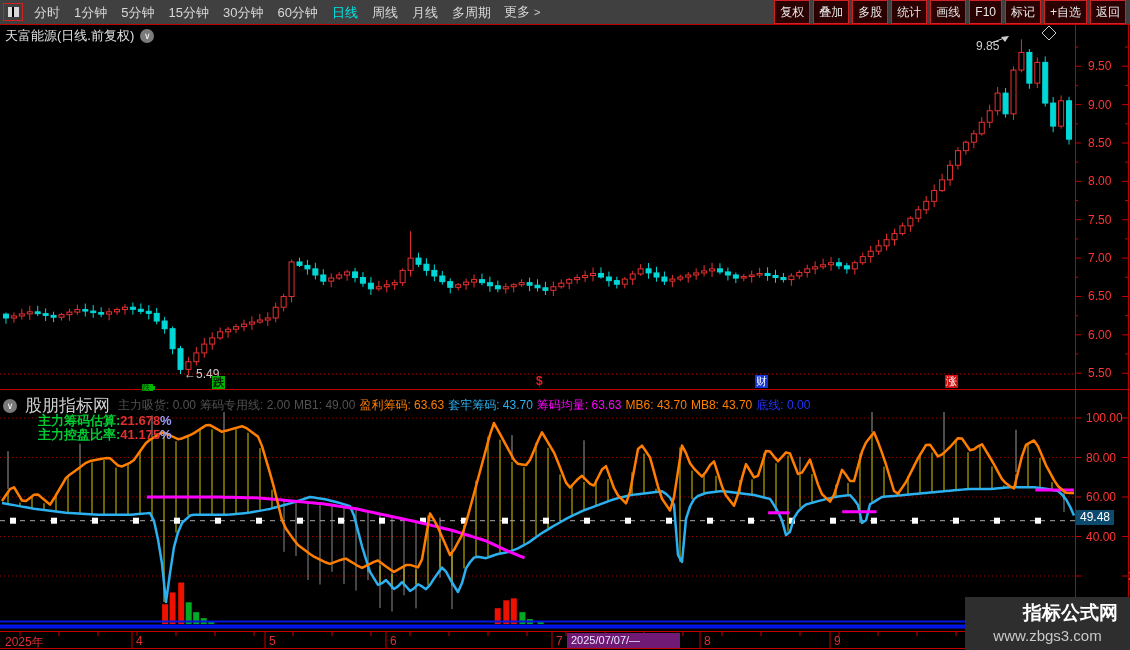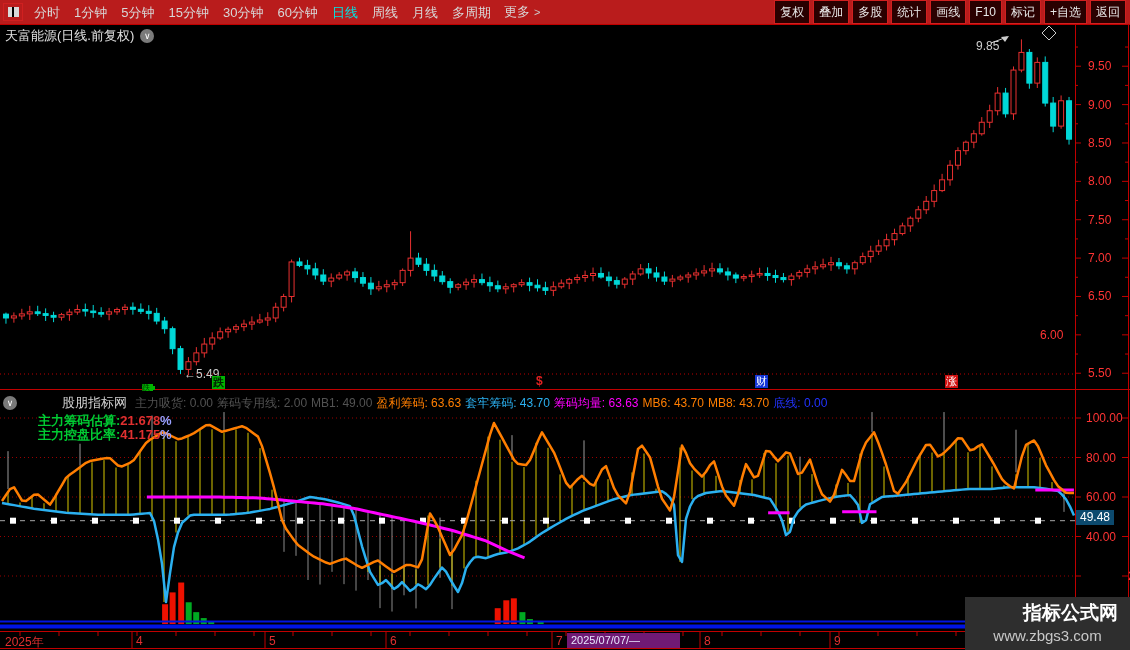--- a/index.html
+++ b/index.html
@@ -1,34 +1,34 @@
 <!DOCTYPE html>
 <html><head>
 <meta charset="utf-8">
 <style>
   * { box-sizing: border-box; }
   html,body { margin:0; padding:0; background:#000; }
   #app { position:relative; width:1130px; height:650px; background:#000; overflow:hidden;
          font-family:"Liberation Sans", sans-serif; }
   
-  #toolbar { position:absolute; left:0; top:0; width:1130px; height:24px; display:flex; align-items:center; z-index:5; background:#b91c1c; }
+  #toolbar { position:absolute; left:0; top:0; width:1130px; height:24px; display:flex; align-items:center; z-index:5; background:#404040; }
   #win-icon { width:20px; height:18px; margin:2px 4px 2px 3px; border:1px solid #d02020; display:flex; align-items:center; justify-content:center; }
   #win-icon i { display:block; width:11px; height:10px; background:linear-gradient(90deg,#d8d8d8 0 4px,#000 4px 6px,#d8d8d8 6px 11px); }
   .nav-item { color:#d8d8d8; font-size:13px; margin:0 7px; cursor:default; white-space:nowrap; }
   .nav-item.active { color:#00e5e5; }
   #more { color:#d8d8d8; font-size:13px; margin:0 6px; white-space:nowrap; }
   #more .chev { font-size:11px; margin-left:4px; color:#cccccc; }
   #tb-right { margin-left:auto; display:flex; gap:3px; padding-right:4px; }
   .tb-btn { border:1px solid #d02020; background:#2a0000; color:#e8e8e8; font-size:12px; line-height:16px; padding:3px 5px; white-space:nowrap; }
   
   #chart { position:absolute; left:0; top:0; z-index:1; }
   #title-bar { position:absolute; left:5px; top:27px; z-index:4; color:#e0e0e0; font-size:13px; display:flex; align-items:center; gap:6px; }
   .circ { width:14px; height:14px; border-radius:50%; background:#7a7a7a; color:#fff; font-size:9px; line-height:14px; text-align:center; display:inline-block; }
   #ind-header { position:absolute; left:3px; top:394px; z-index:4; width:1070px; white-space:nowrap; overflow:hidden; font-size:12px; display:flex; align-items:center; gap:8px; }
-  #ind-name { color:#d0d0d0; font-size:13px;margin-left:37px; }
+  #ind-name { color:#d0d0d0; font-size:17px; }
   .ind-field { margin-right:4px; }
   #info-lines { position:absolute; left:38px; top:414px; z-index:4; font-size:13px; font-weight:bold; line-height:14px; }
   .info-label { color:#00cc33; }
   .info-value { color:#e03030; }
   .info-suffix { color:#9aa0ff; }
   .ax-label { position:absolute; color:#ff3434; font-size:12px; z-index:4; }
   .t-label { position:absolute; top:634px; color:#e03030; font-size:12px; z-index:4; }
   #date-box { position:absolute; top:633px; height:15px; background:#701a75; color:#e8e8ff; font-size:11px; line-height:15px; padding:0 4px; z-index:4; }
   #cur-box { position:absolute; left:1076px; top:510px; background:#0c4a6e; color:#ffffff; font-size:12px; line-height:15px; padding:0 4px; z-index:4; }
   .marker { position:absolute; z-index:4; font-size:11px; line-height:13px; }
@@ -615,21 +615,21 @@
       <div class="marker badge-red" style="left: 945px; top: 375px;">涨</div>
     </div>
   <div id="axis-labels">
       <div class="ax-label" style="left: 1088px; top: 59.2325px;">9.50</div>
       <div class="ax-label" style="left: 1088px; top: 97.6075px;">9.00</div>
       <div class="ax-label" style="left: 1088px; top: 135.982px;">8.50</div>
       <div class="ax-label" style="left: 1088px; top: 174.357px;">8.00</div>
       <div class="ax-label" style="left: 1088px; top: 212.732px;">7.50</div>
       <div class="ax-label" style="left: 1088px; top: 251.107px;">7.00</div>
       <div class="ax-label" style="left: 1088px; top: 289.483px;">6.50</div>
-      <div class="ax-label" style="left: 1040px; top: 327.858px;">6.00</div>
+      <div class="ax-label" style="left: 1088px; top: 327.858px;">6.00</div>
       <div class="ax-label" style="left: 1088px; top: 366.233px;">5.50</div>
       <div class="ax-label" style="left: 1086px; top: 411px;">100.00</div>
       <div class="ax-label" style="left: 1086px; top: 450.5px;">80.00</div>
       <div class="ax-label" style="left: 1086px; top: 490px;">60.00</div>
       <div class="ax-label" style="left: 1086px; top: 529.5px;">40.00</div>
       <div class="ax-label" style="left: 1086px; top: 569px; margin-left: 42px;">20.00</div>
     </div>
 
   <div id="time-labels">
       <div class="t-label" style="left: 5px;">2025年</div>

